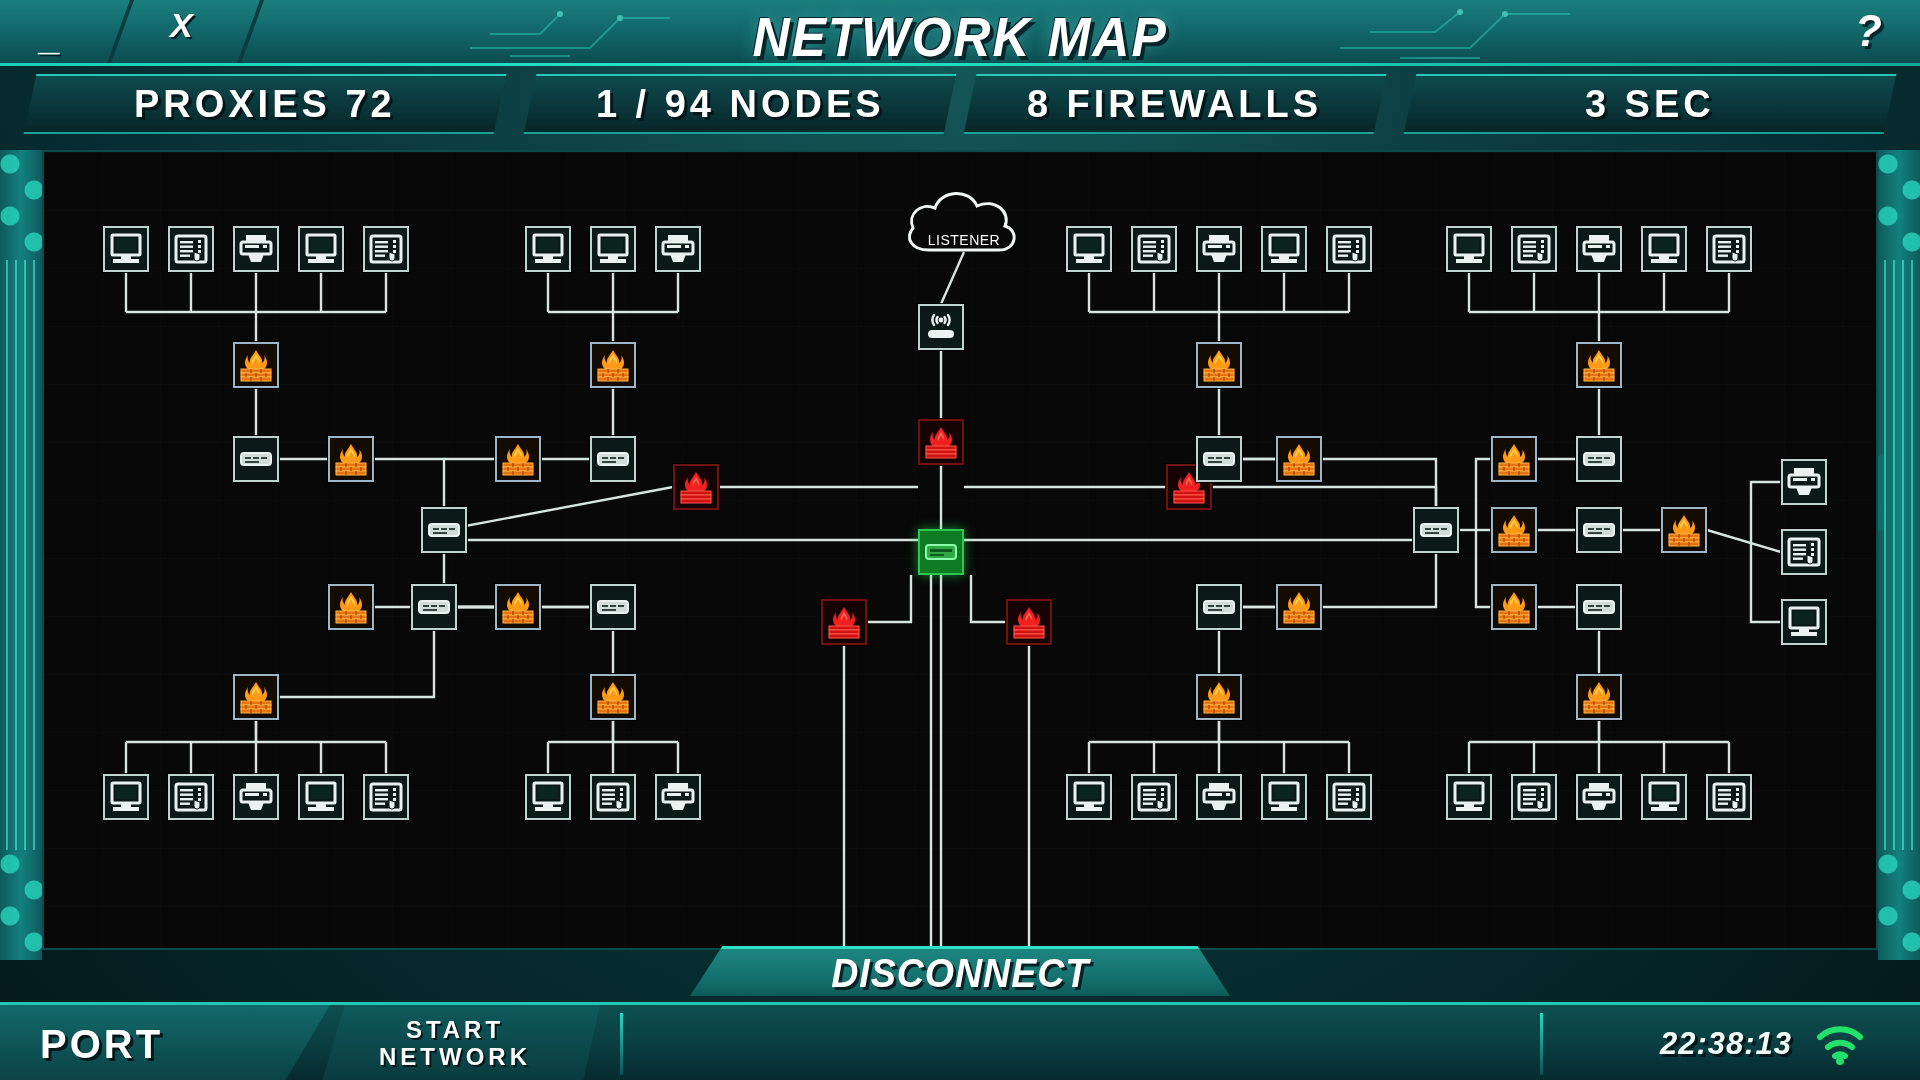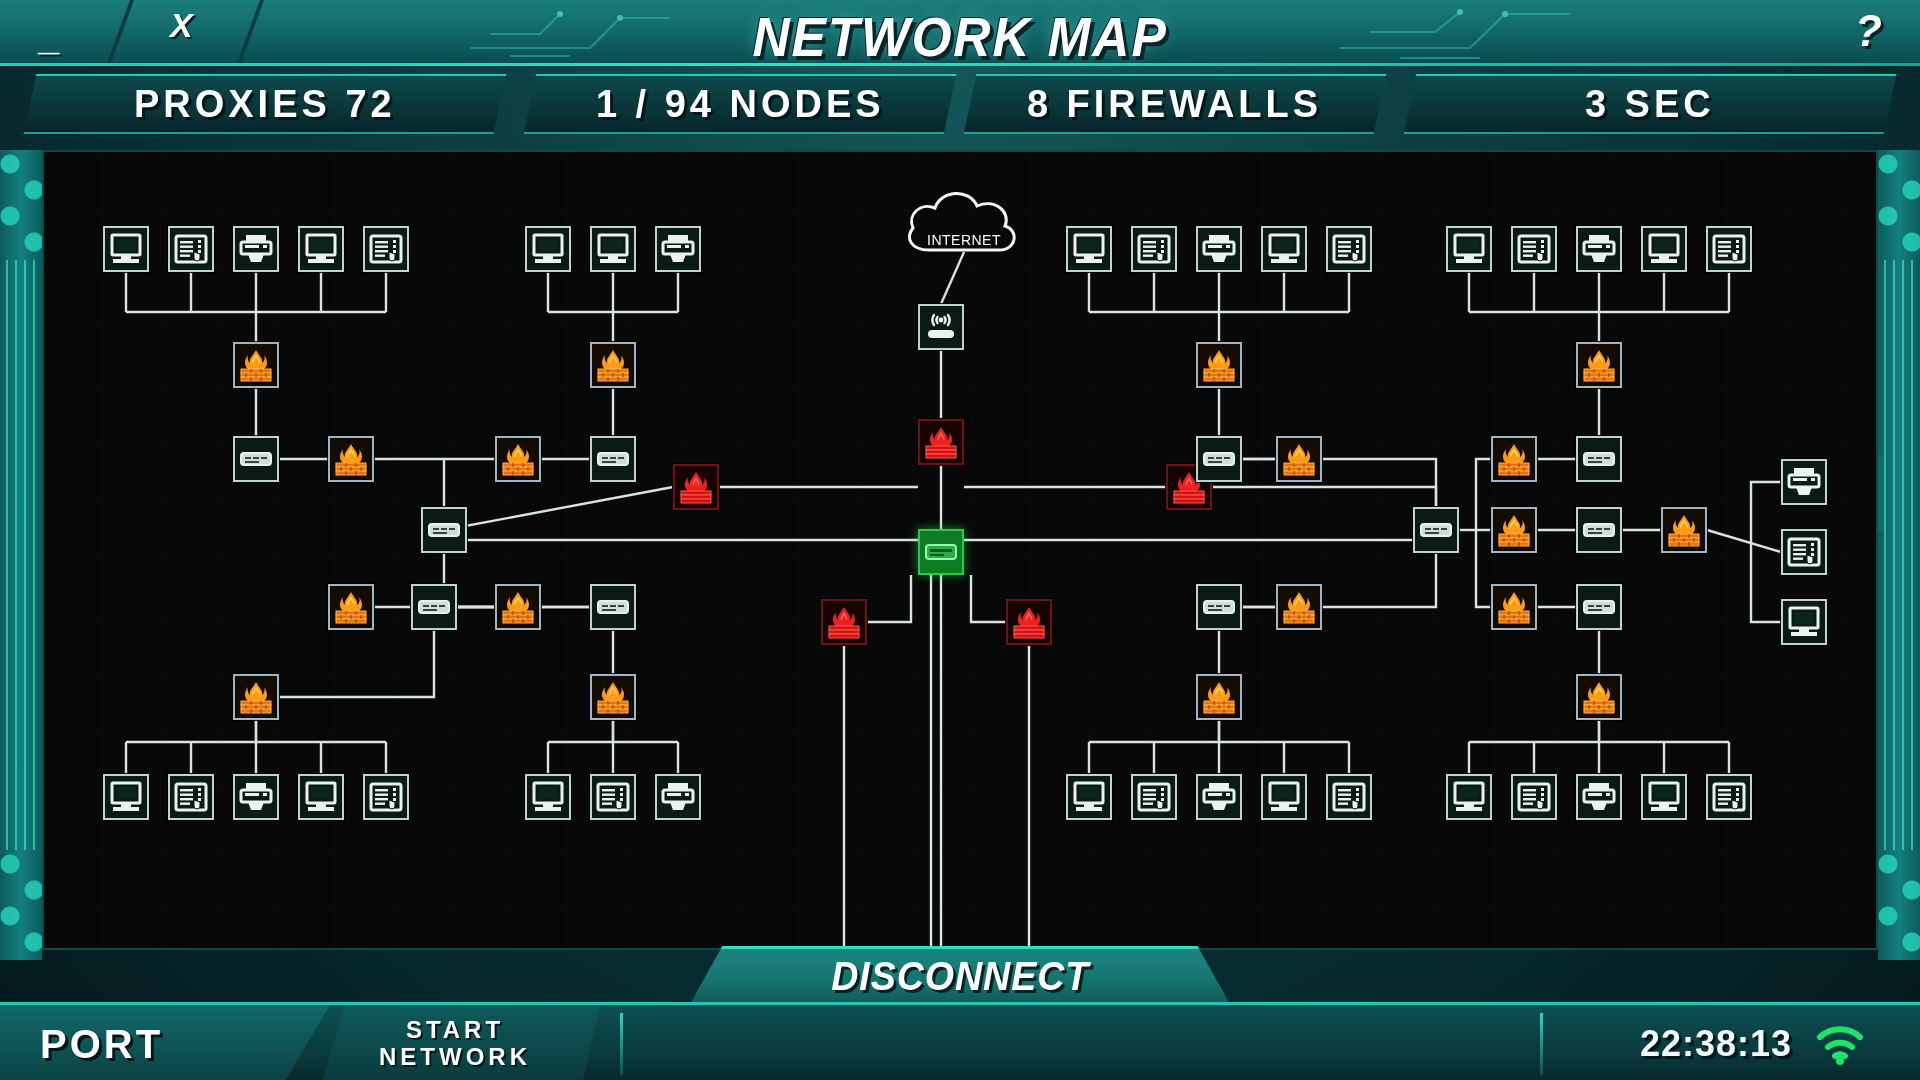--- a/index.html
+++ b/index.html
@@ -157,25 +157,25 @@
   }
   #internet-cloud .cl-label {
     position:absolute; bottom: 10px; left:0; right:0; text-align:center;
     color:#fff; font-size: 14px; letter-spacing: .5px;
     font-family: "Liberation Sans", sans-serif;
   }
 
   
   #disconnect-btn {
     position:absolute; left: 50%; top: 946px; transform: translateX(-50%);
-    width: 540px; height: 58px;
+    width: 540px; height: 50px;
     background: linear-gradient(180deg,#1d8580 0%, #167470 55%, #0e5b59 100%);
     border-top: 3px solid #2fe0c6;
     clip-path: polygon(6% 0, 94% 0, 100% 100%, 0 100%);
-    display:flex; align-items:center; justify-content:center;
+    display:flex; align-items:flex-end; justify-content:center;
     cursor: pointer;
   }
   #disconnect-label {
     color:#fff; font-size: 40px; font-weight: 800; font-style: italic;
     letter-spacing: 1px;
     text-shadow: 3px 3px 0 #062225;
     transform: scaleX(.94);
   }
 
   
@@ -205,21 +205,21 @@
   #port-listener-btn span {
     color:#fff; font-size: 24px; font-weight: 700; letter-spacing: 4px;
     text-shadow: 2px 2px 0 #04181b; line-height: 1.12;
   }
   #clock-panel {
     position:absolute; right: 30px; top: 6px; height: 66px;
     display:flex; align-items:center; gap: 22px;
     padding: 0 24px;
   }
   #clock-text {
-    color:#f2fbfa; font-size: 36px; font-weight: 800; 
+    color:#f2fbfa; font-size: 31px; font-weight: 800; font-style: italic;
     letter-spacing: 1px; text-shadow: 3px 3px 0 #04181b;
     font-family: "Liberation Sans", sans-serif;
   }
   #wifi-icon { display:block; }
   .divider-v {
     position:absolute; top: 8px; width: 3px; height: 62px;
     background: linear-gradient(180deg,#2ad9c0,#0c5254);
   }
 </style>
 </head>
@@ -1426,21 +1426,21 @@
         <rect x="4" y="26" width="26" height="4" fill="#e9f2ef"></rect>
           </svg>
         </div>
       </div>
 
     <div id="internet-cloud" style="left: 855px; top: 28px;">
       <svg width="130" height="78" viewBox="0 0 130 78" aria-hidden="true">
         <path d="M30 70 C12 70 6 58 14 48 C8 34 22 22 36 28 C42 10 70 8 78 26
                  C96 18 112 32 106 46 C120 50 118 70 100 70 Z" fill="none" stroke="#f2f7f5" stroke-width="3"></path>
       </svg>
-      <div class="cl-label">INTERNET</div>
+      <div class="cl-label">LISTENER</div>
     </div>
   </div>
 
   <div id="disconnect-btn">
     <span id="disconnect-label">DISCONNECT</span>
   </div>
 
   <div class="bottom-bar">
     <div id="start-btn">
       <span id="start-label">PORT</span>

